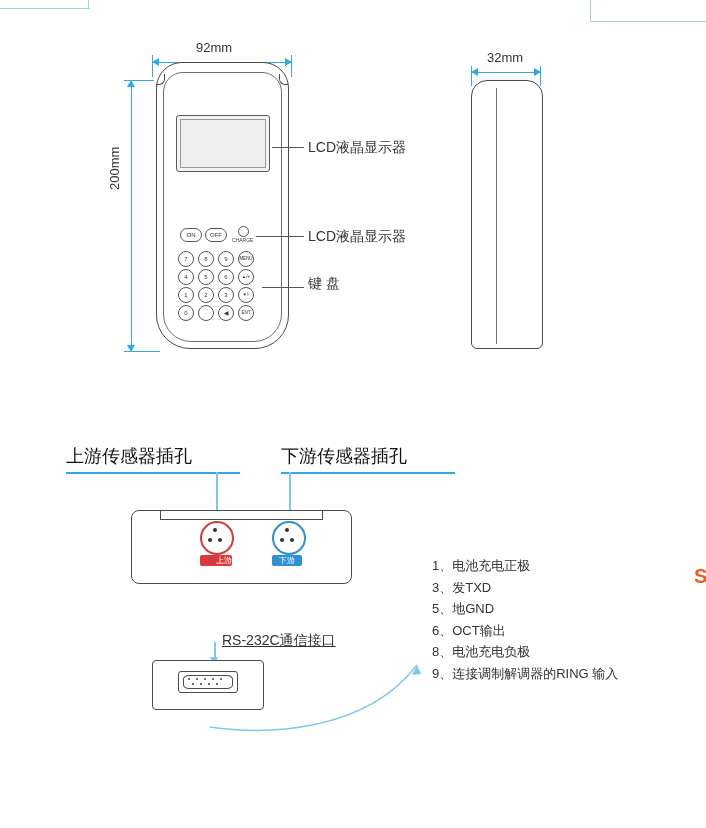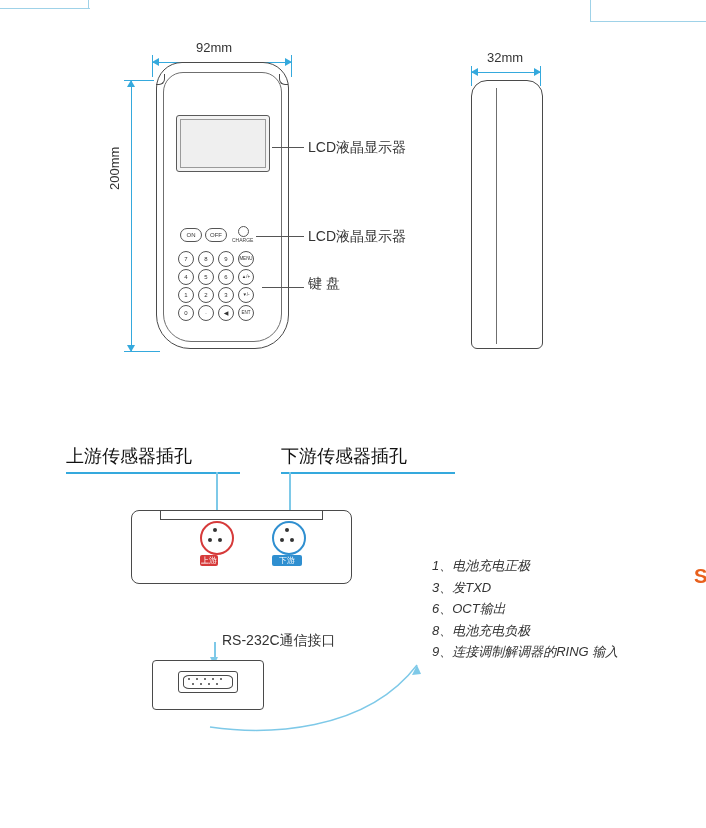--- a/index.html
+++ b/index.html
@@ -188,29 +188,29 @@
 
   <div class="conn-body" style="left:131px;top:510px;width:219px;height:72px;"></div>
   <div class="abs" style="left:160px;top:510px;width:1px;height:10px;background:#4a4a4a;"></div>
   <div class="abs" style="left:322px;top:510px;width:1px;height:10px;background:#4a4a4a;"></div>
   <div class="abs" style="left:160px;top:519px;width:163px;height:1px;background:#4a4a4a;"></div>
 
   <div class="socket sock-red" style="left:200px;top:521px;width:30px;height:30px;"></div>
   <div class="pin" style="left:213px;top:528px;width:4px;height:4px;"></div>
   <div class="pin" style="left:208px;top:538px;width:4px;height:4px;"></div>
   <div class="pin" style="left:218px;top:538px;width:4px;height:4px;"></div>
-  <div class="tag tag-red" style="left:200px;top:555px;width:18px;height:11px;">上游</div>
+  <div class="tag tag-red" style="left:200px;top:555px;width:32px;height:11px;text-align:right;">上游</div>
 
   <div class="socket sock-blue" style="left:272px;top:521px;width:30px;height:30px;"></div>
   <div class="pin" style="left:285px;top:528px;width:4px;height:4px;"></div>
   <div class="pin" style="left:280px;top:538px;width:4px;height:4px;"></div>
   <div class="pin" style="left:290px;top:538px;width:4px;height:4px;"></div>
   <div class="tag tag-blue" style="left:272px;top:555px;width:30px;height:11px;">下游</div>
 
-  <div class="abs lbl" style="left:222px;top:632px;">RS-232C通信接口</div>
+  <div class="abs lbl" style="left:222px;top:632px;text-decoration:underline;">RS-232C通信接口</div>
   <div class="leadline" style="left:214px;top:642px;width:1.5px;height:18px;"></div>
   <div class="arrow-head" style="left:210px;top:657px;border-left:4px solid transparent;border-right:4px solid transparent;border-top:8px solid #7ec9e8;"></div>
 
   <div class="rs-body" style="left:152px;top:660px;width:110px;height:48px;"></div>
   <div class="dsub" style="left:178px;top:671px;width:58px;height:20px;border-radius:3px;"></div>
   <div class="abs" style="left:183px;top:675px;width:48px;height:12px;border:1px solid #4a4a4a;border-radius:6px/4px;"></div>
   <div class="dsub-pin" style="left:188px;top:678px;"></div>
   <div class="dsub-pin" style="left:196px;top:678px;"></div>
   <div class="dsub-pin" style="left:204px;top:678px;"></div>
   <div class="dsub-pin" style="left:212px;top:678px;"></div>
@@ -218,23 +218,24 @@
   <div class="dsub-pin" style="left:192px;top:683px;"></div>
   <div class="dsub-pin" style="left:200px;top:683px;"></div>
   <div class="dsub-pin" style="left:208px;top:683px;"></div>
   <div class="dsub-pin" style="left:216px;top:683px;"></div>
 
   <svg class="abs" style="left:205px;top:655px;width:240px;height:80px;" viewBox="0 0 240 80">
     <path d="M5,72 C60,80 160,78 212,10" fill="none" stroke="#7ec9e8" stroke-width="1.4"></path>
     <polygon points="212,10 207,20 216,19" fill="#7ec9e8"></polygon>
   </svg>
 
-  <div class="pinlist" style="left:432px;top:555px;font-style:italic;">
+  <div class="pinlist" style="left:432px;top:555px;">
     <div>1、电池充电正极</div>
     <div>3、发TXD</div>
+    <div>5、地GND</div>
     <div>6、OCT输出</div>
     <div>8、电池充电负极</div>
     <div>9、连接调制解调器的RING 输入</div>
   </div>
 
   <div class="logo" style="left:694px;top:565px;">S</div>
 
 </div>
 
 </body></html>

